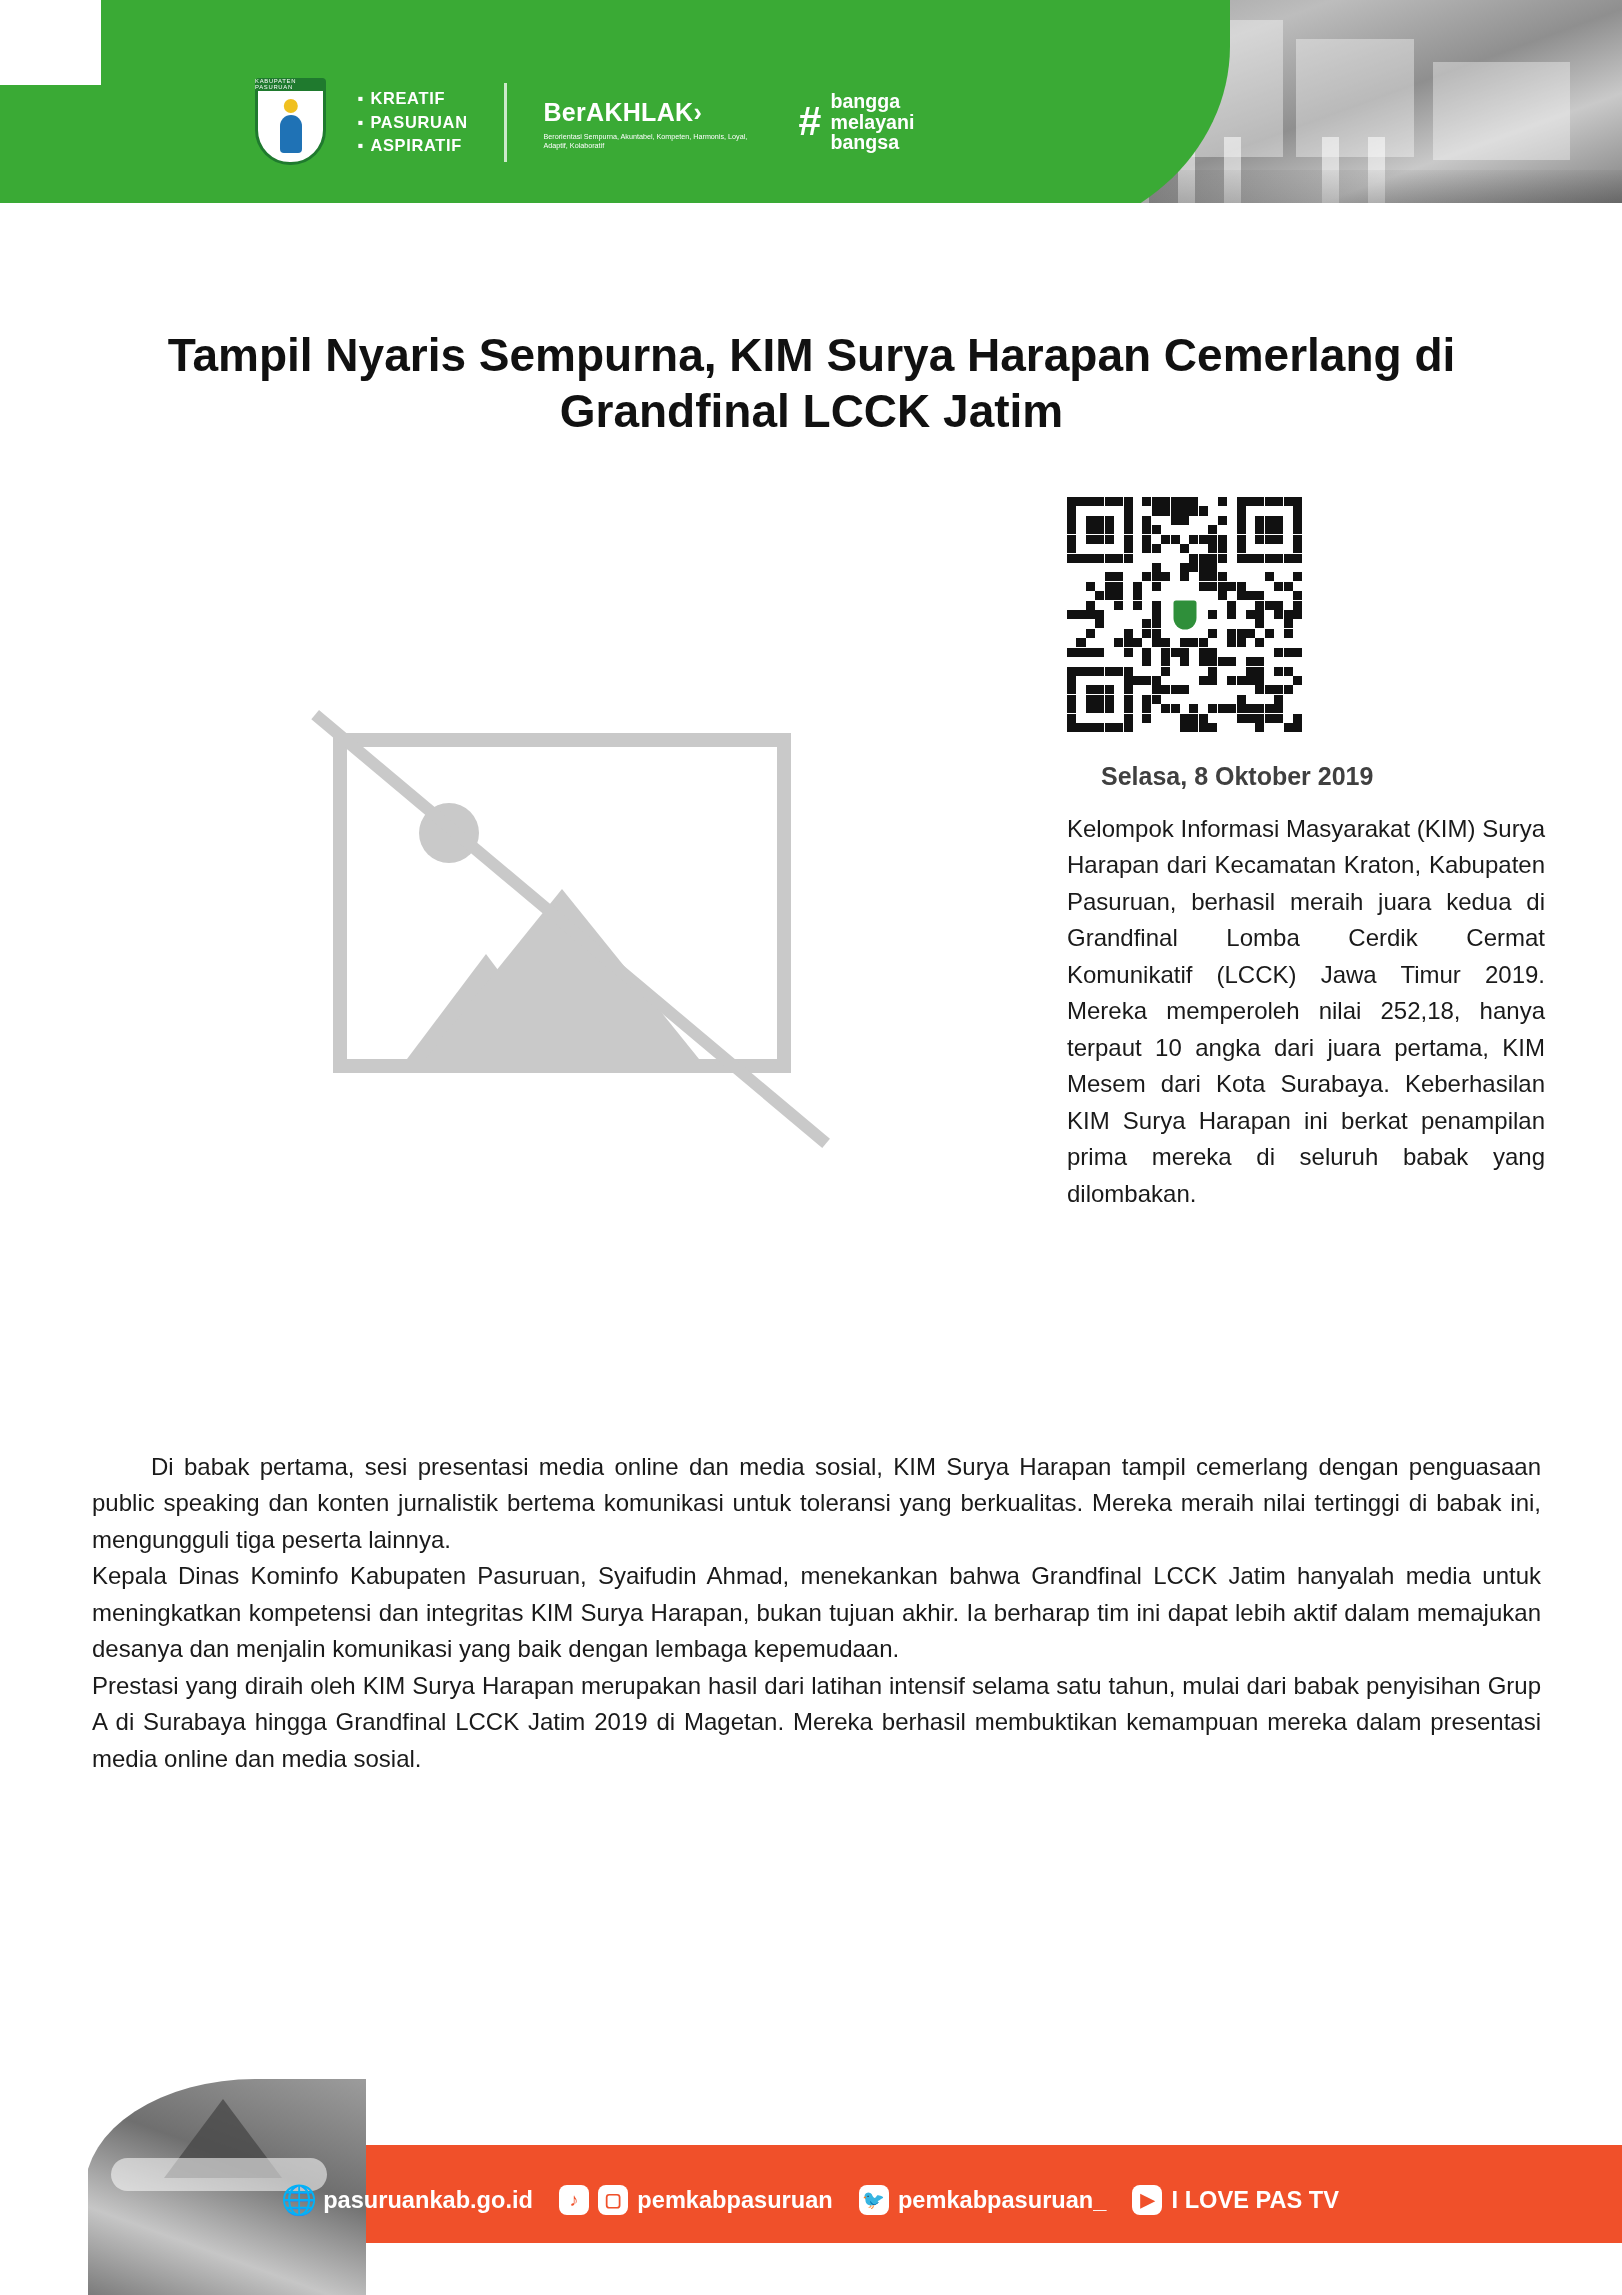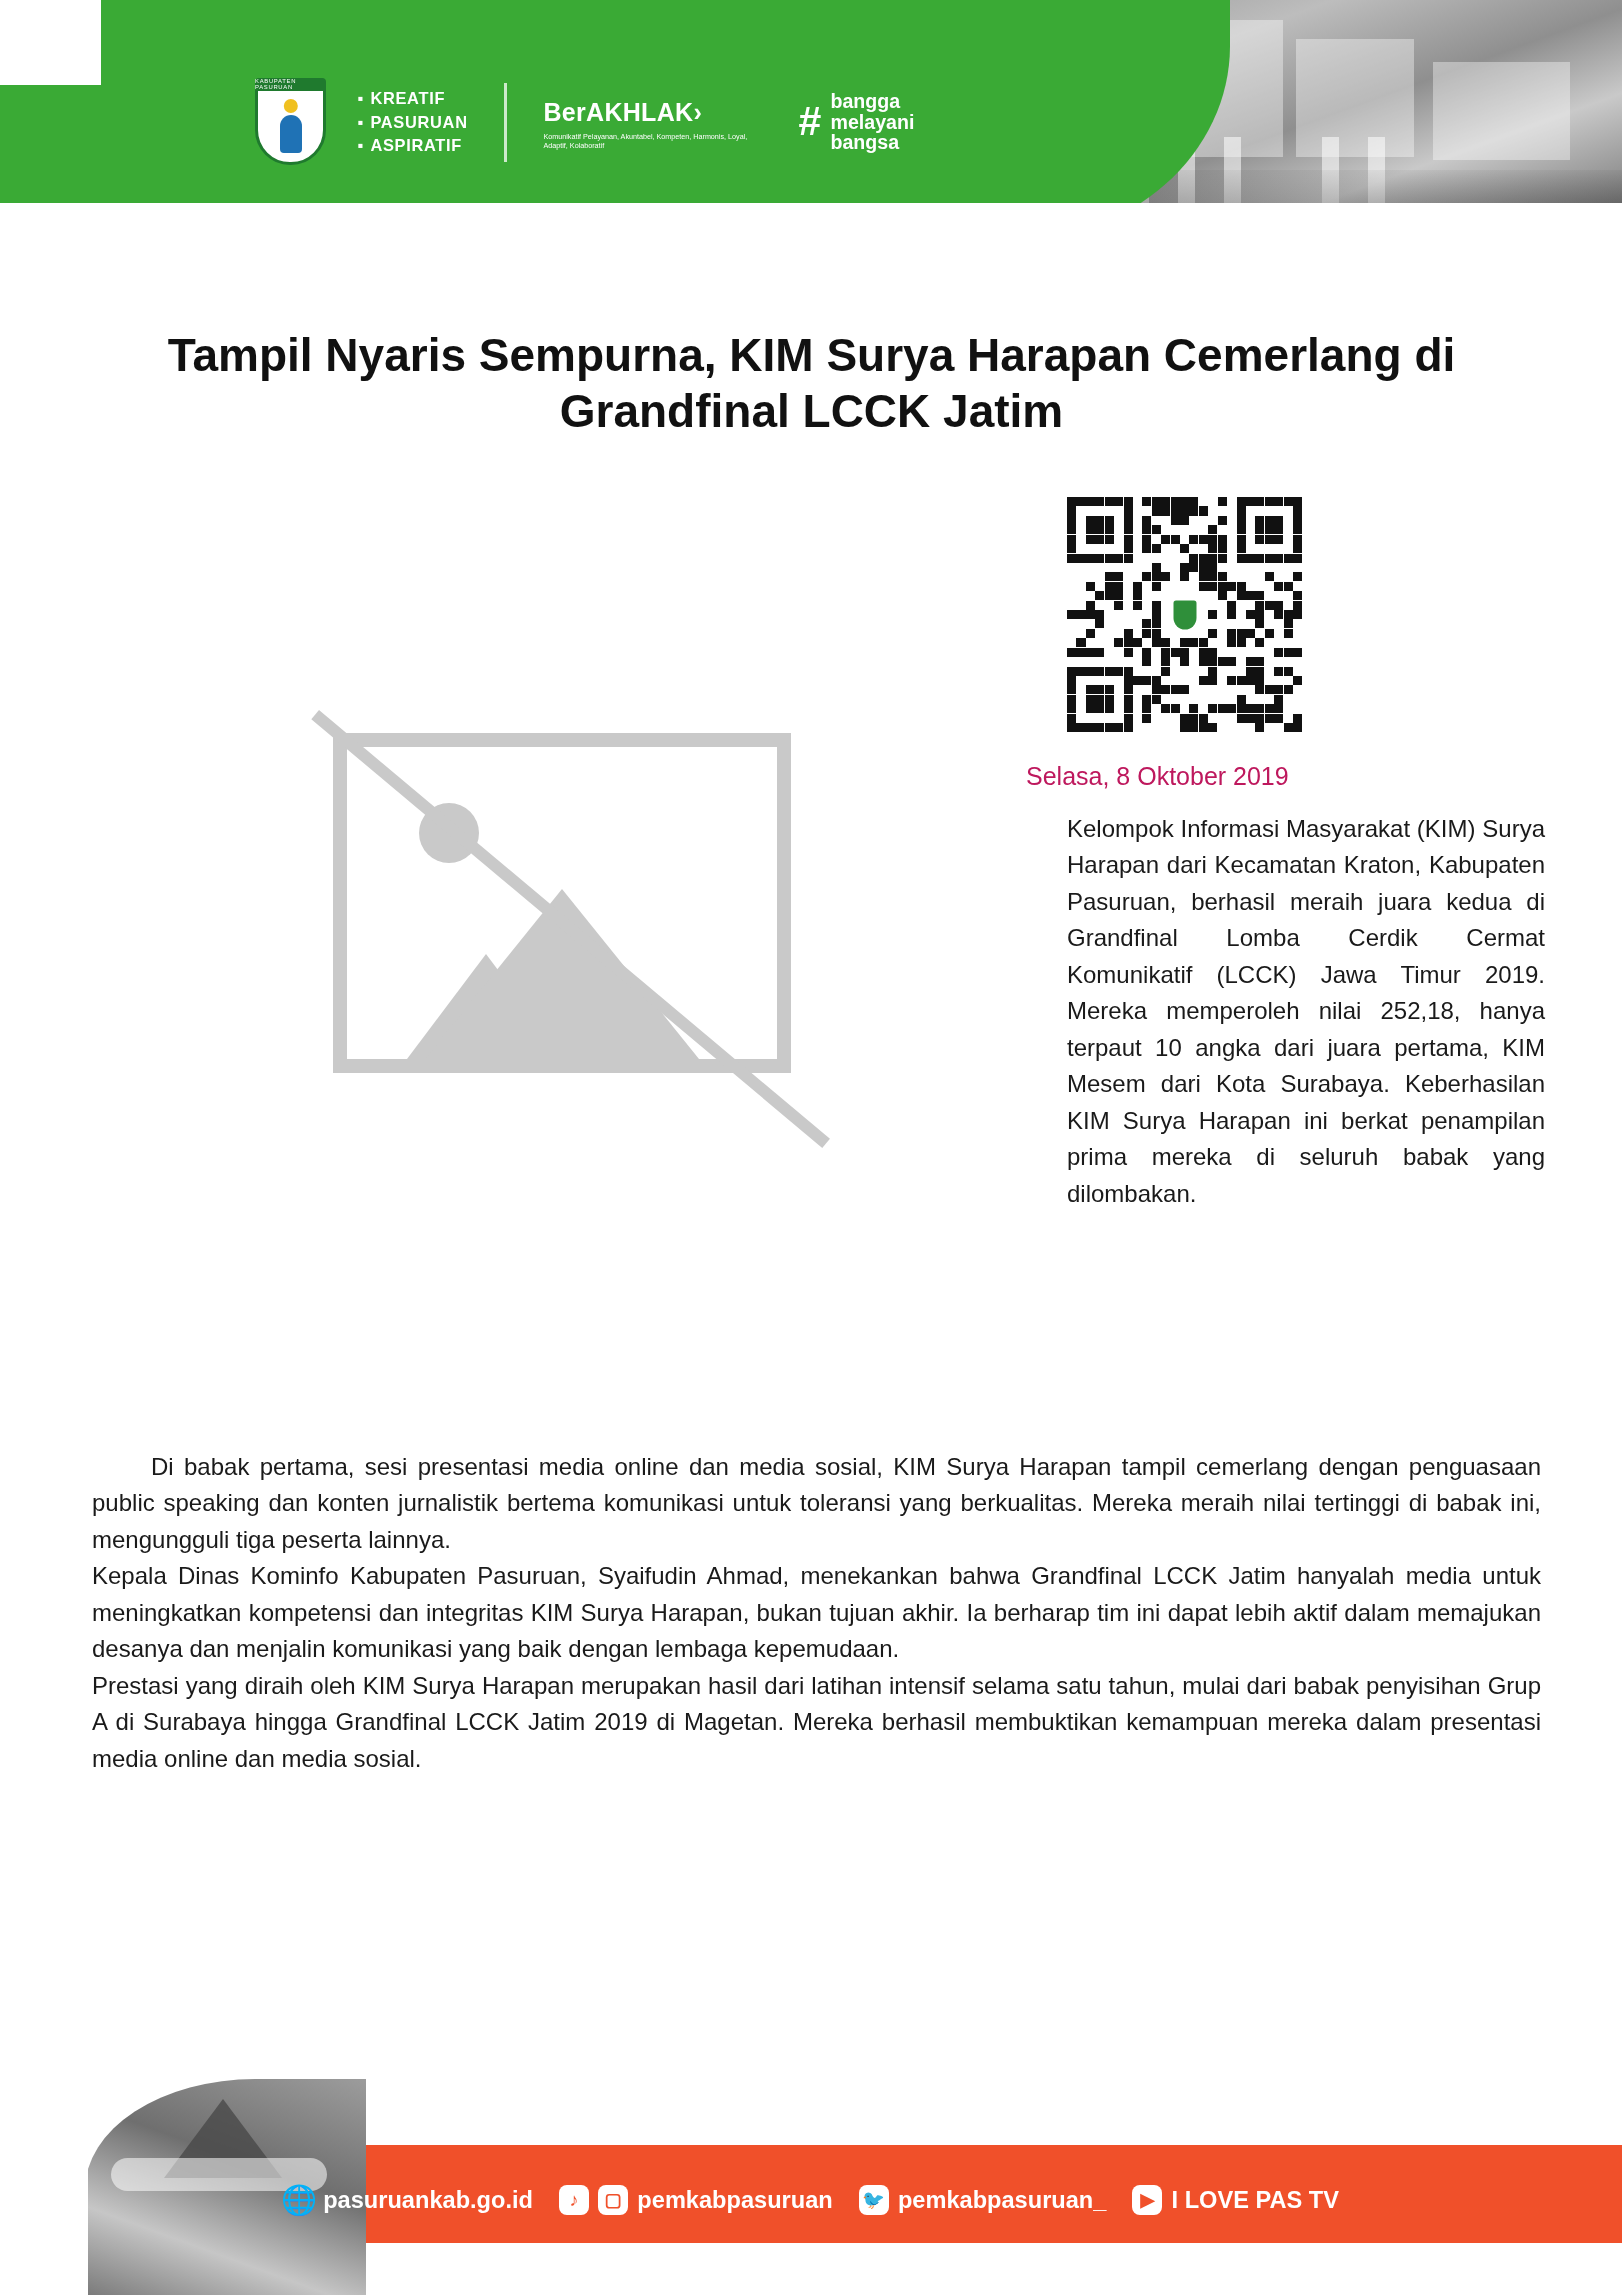--- a/index.html
+++ b/index.html
@@ -276,25 +276,25 @@
     left: 0; top: 452px;
     width: 100%;
     text-align: center;
     font-size: 51px;
     color: #c9c9c9;
   }
 
   
   .date {
     position: absolute;
-    left: 1026px; top: 762px;
+    left: 1101px; top: 762px;
     width: 478px;
     font-size: 25px;
-    font-weight: normal;
-    color: #be185d;
+    font-weight: bold;
+    color: #404040;
   }
   .col-right {
     position: absolute;
     left: 1067px; top: 811px;
     width: 478px;
     font-size: 24px;
     line-height: 1.52;
     text-align: justify;
     text-justify: inter-word;
     color: #1a1a1a;
@@ -423,21 +423,21 @@
     <div class="brand-kv">
       <div>KREATIF</div>
       <div>PASURUAN</div>
       <div>ASPIRATIF</div>
     </div>
 
     <div class="hdr-sep"></div>
 
     <div class="berakhlak">
       <div class="big"><span>BerAKHLAK</span><span>›</span></div>
-      <div class="small">Komunikatif Pelayanan, Akuntabel, Kompeten, Harmonis, Loyal, Adaptif, Kolaboratif</div>
+      <div class="small">Berorientasi Sempurna, Akuntabel, Kompeten, Harmonis, Loyal, Adaptif, Kolaboratif</div>
     </div>
 
     <div class="bangga">
       <div class="hash">#</div>
       <div class="txt">
         <div>bangga</div>
         <div>melayani</div>
         <div>bangsa</div>
       </div>
     </div>

